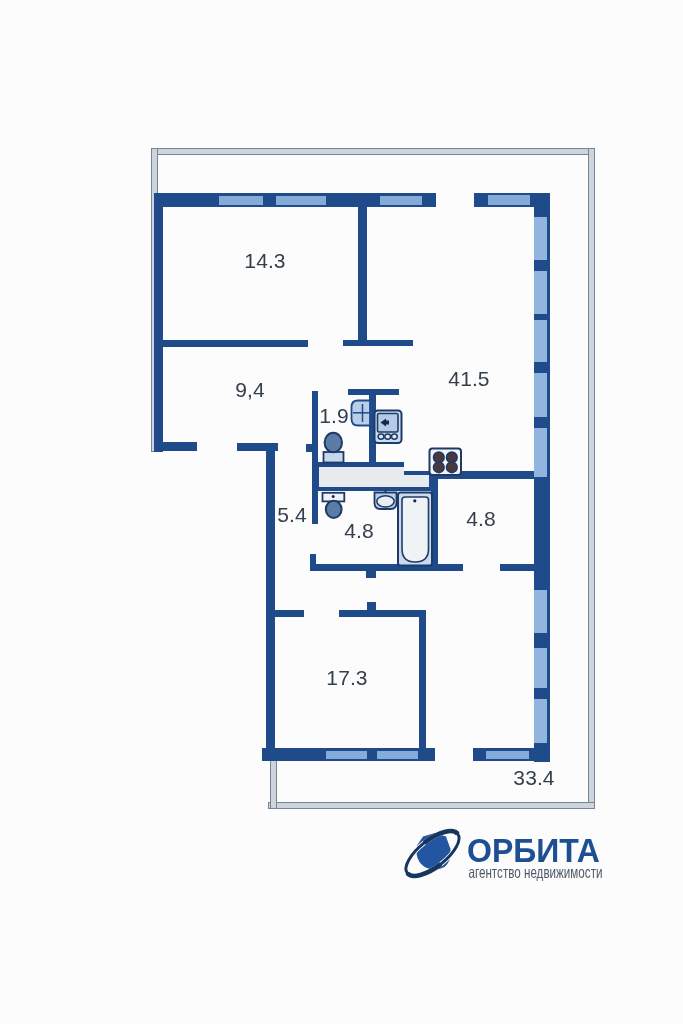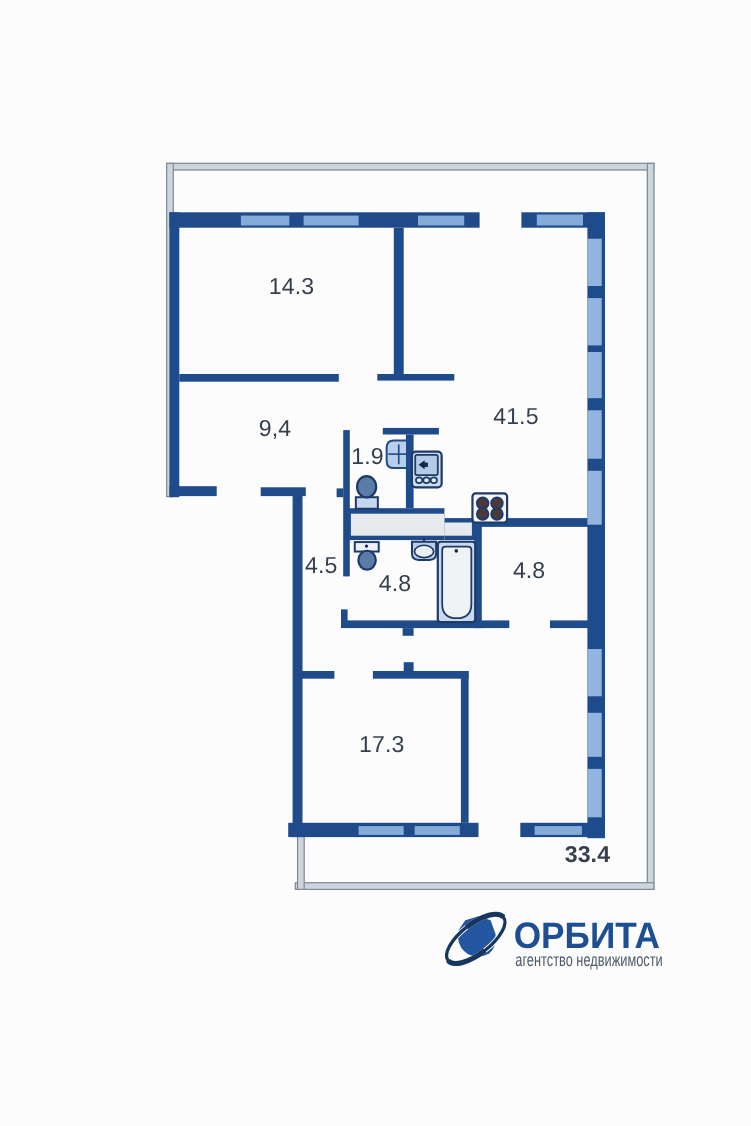--- a/index.html
+++ b/index.html
@@ -116,29 +116,29 @@
   <div class="w" style="left:418.5px;top:610px;width:7.5px;height:138px;"></div>
 
   <div class="lbl" style="left:265px;top:261px;">14.3</div>
 
   <div class="lbl" style="left:250px;top:390px;">9,4</div>
 
   <div class="lbl" style="left:469px;top:379px;">41.5</div>
 
   <div class="lbl" style="left:334px;top:416px;text-align:center;">1.9</div>
 
-  <div class="lbl" style="left:292px;top:515px;">4.5</div>
+  <div class="lbl" style="left:292px;top:515px;">5.4</div>
 
   <div class="lbl" style="left:359px;top:530.5px;">4.8</div>
 
   <div class="lbl" style="left:481px;top:519px;">4.8</div>
 
   <div class="lbl" style="left:347px;top:678px;">17.3</div>
 
-  <div class="lbl" style="left:534px;top:778px;font-weight:bold;">33.4</div>
+  <div class="lbl" style="left:534px;top:778px;">33.4</div>
 
   <svg width="683" height="1024" style="position:absolute;left:0;top:0;z-index:7;" viewBox="0 0 683 1024">
 
     <g>
       <path d="M370,400.5 L358,400.5 Q351.5,400.5 351.5,407 L351.5,419 Q351.5,425.5 358,425.5 L370,425.5 Z" fill="#b9cfe9" stroke="#1f4b8a" stroke-width="1.8"></path>
       <line x1="353" y1="412.8" x2="369.5" y2="412.8" stroke="#1f4b8a" stroke-width="1.5"></line>
       <line x1="362.5" y1="404" x2="362.5" y2="422" stroke="#1f4b8a" stroke-width="1.5"></line>
     </g>
 
     <g>

